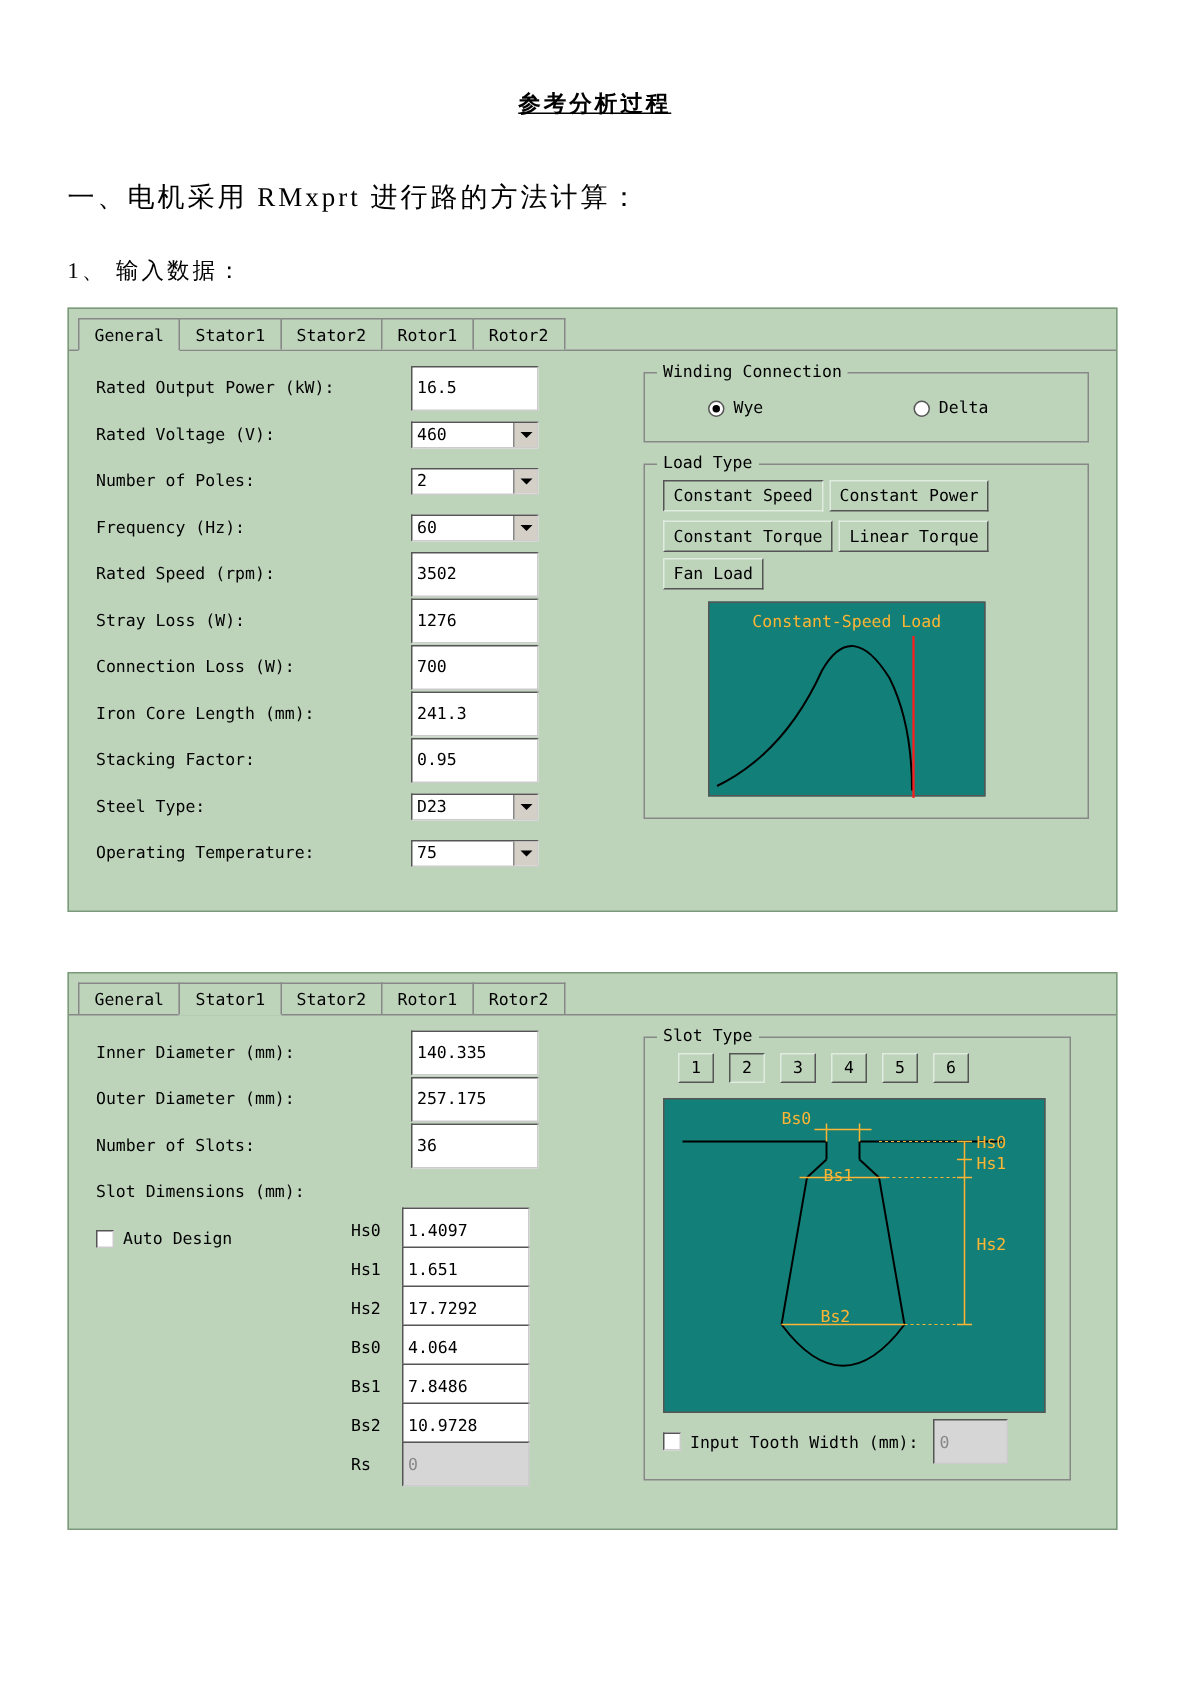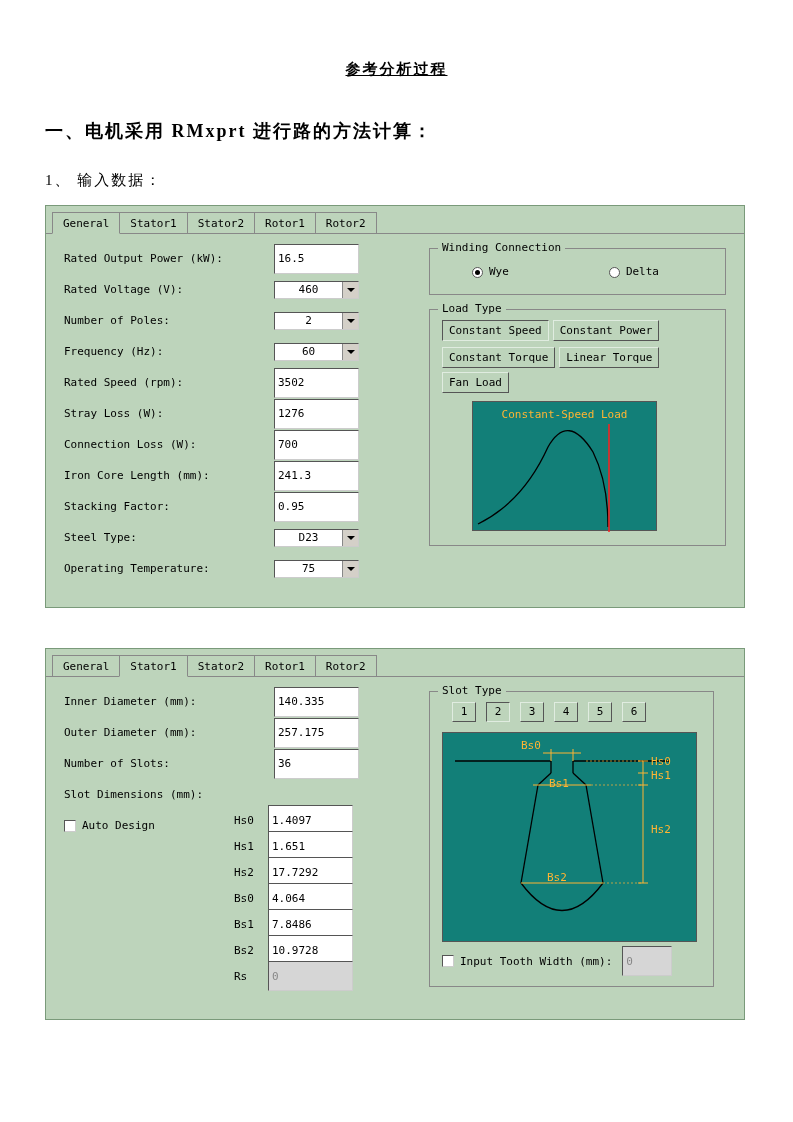--- a/index.html
+++ b/index.html
@@ -17,21 +17,21 @@
   }
   .doc-title {
     text-align: center;
     font-weight: bold;
     font-size: 15px;
     margin-bottom: 40px;
     letter-spacing: 2px;
     text-decoration: underline;
   }
   .section-heading {
-    font-weight: bold;
+    font-weight: normal;
     font-size: 18px;
     margin-bottom: 28px;
     letter-spacing: 2px;
   }
   .sub-heading {
     font-size: 15px;
     margin-bottom: 15px;
     letter-spacing: 2px;
   }
   .panel {
@@ -109,21 +109,20 @@
     border: 1px solid #666;
     border-top-color: #555; border-left-color:#555;
     border-right-color:#ccc; border-bottom-color:#ccc;
   }
   .combo .combo-val {
     flex: 1;
     padding: 0 3px;
     font-family: "NSimSun", monospace;
     font-size: 11px;
     line-height: 16px;
-    text-align: center;
   }
   .combo .combo-btn {
     width: 16px;
     background: #d4d0c8;
     border-left: 1px solid #888;
     display: flex;
     align-items: center;
     justify-content: center;
     cursor: pointer;
   }

